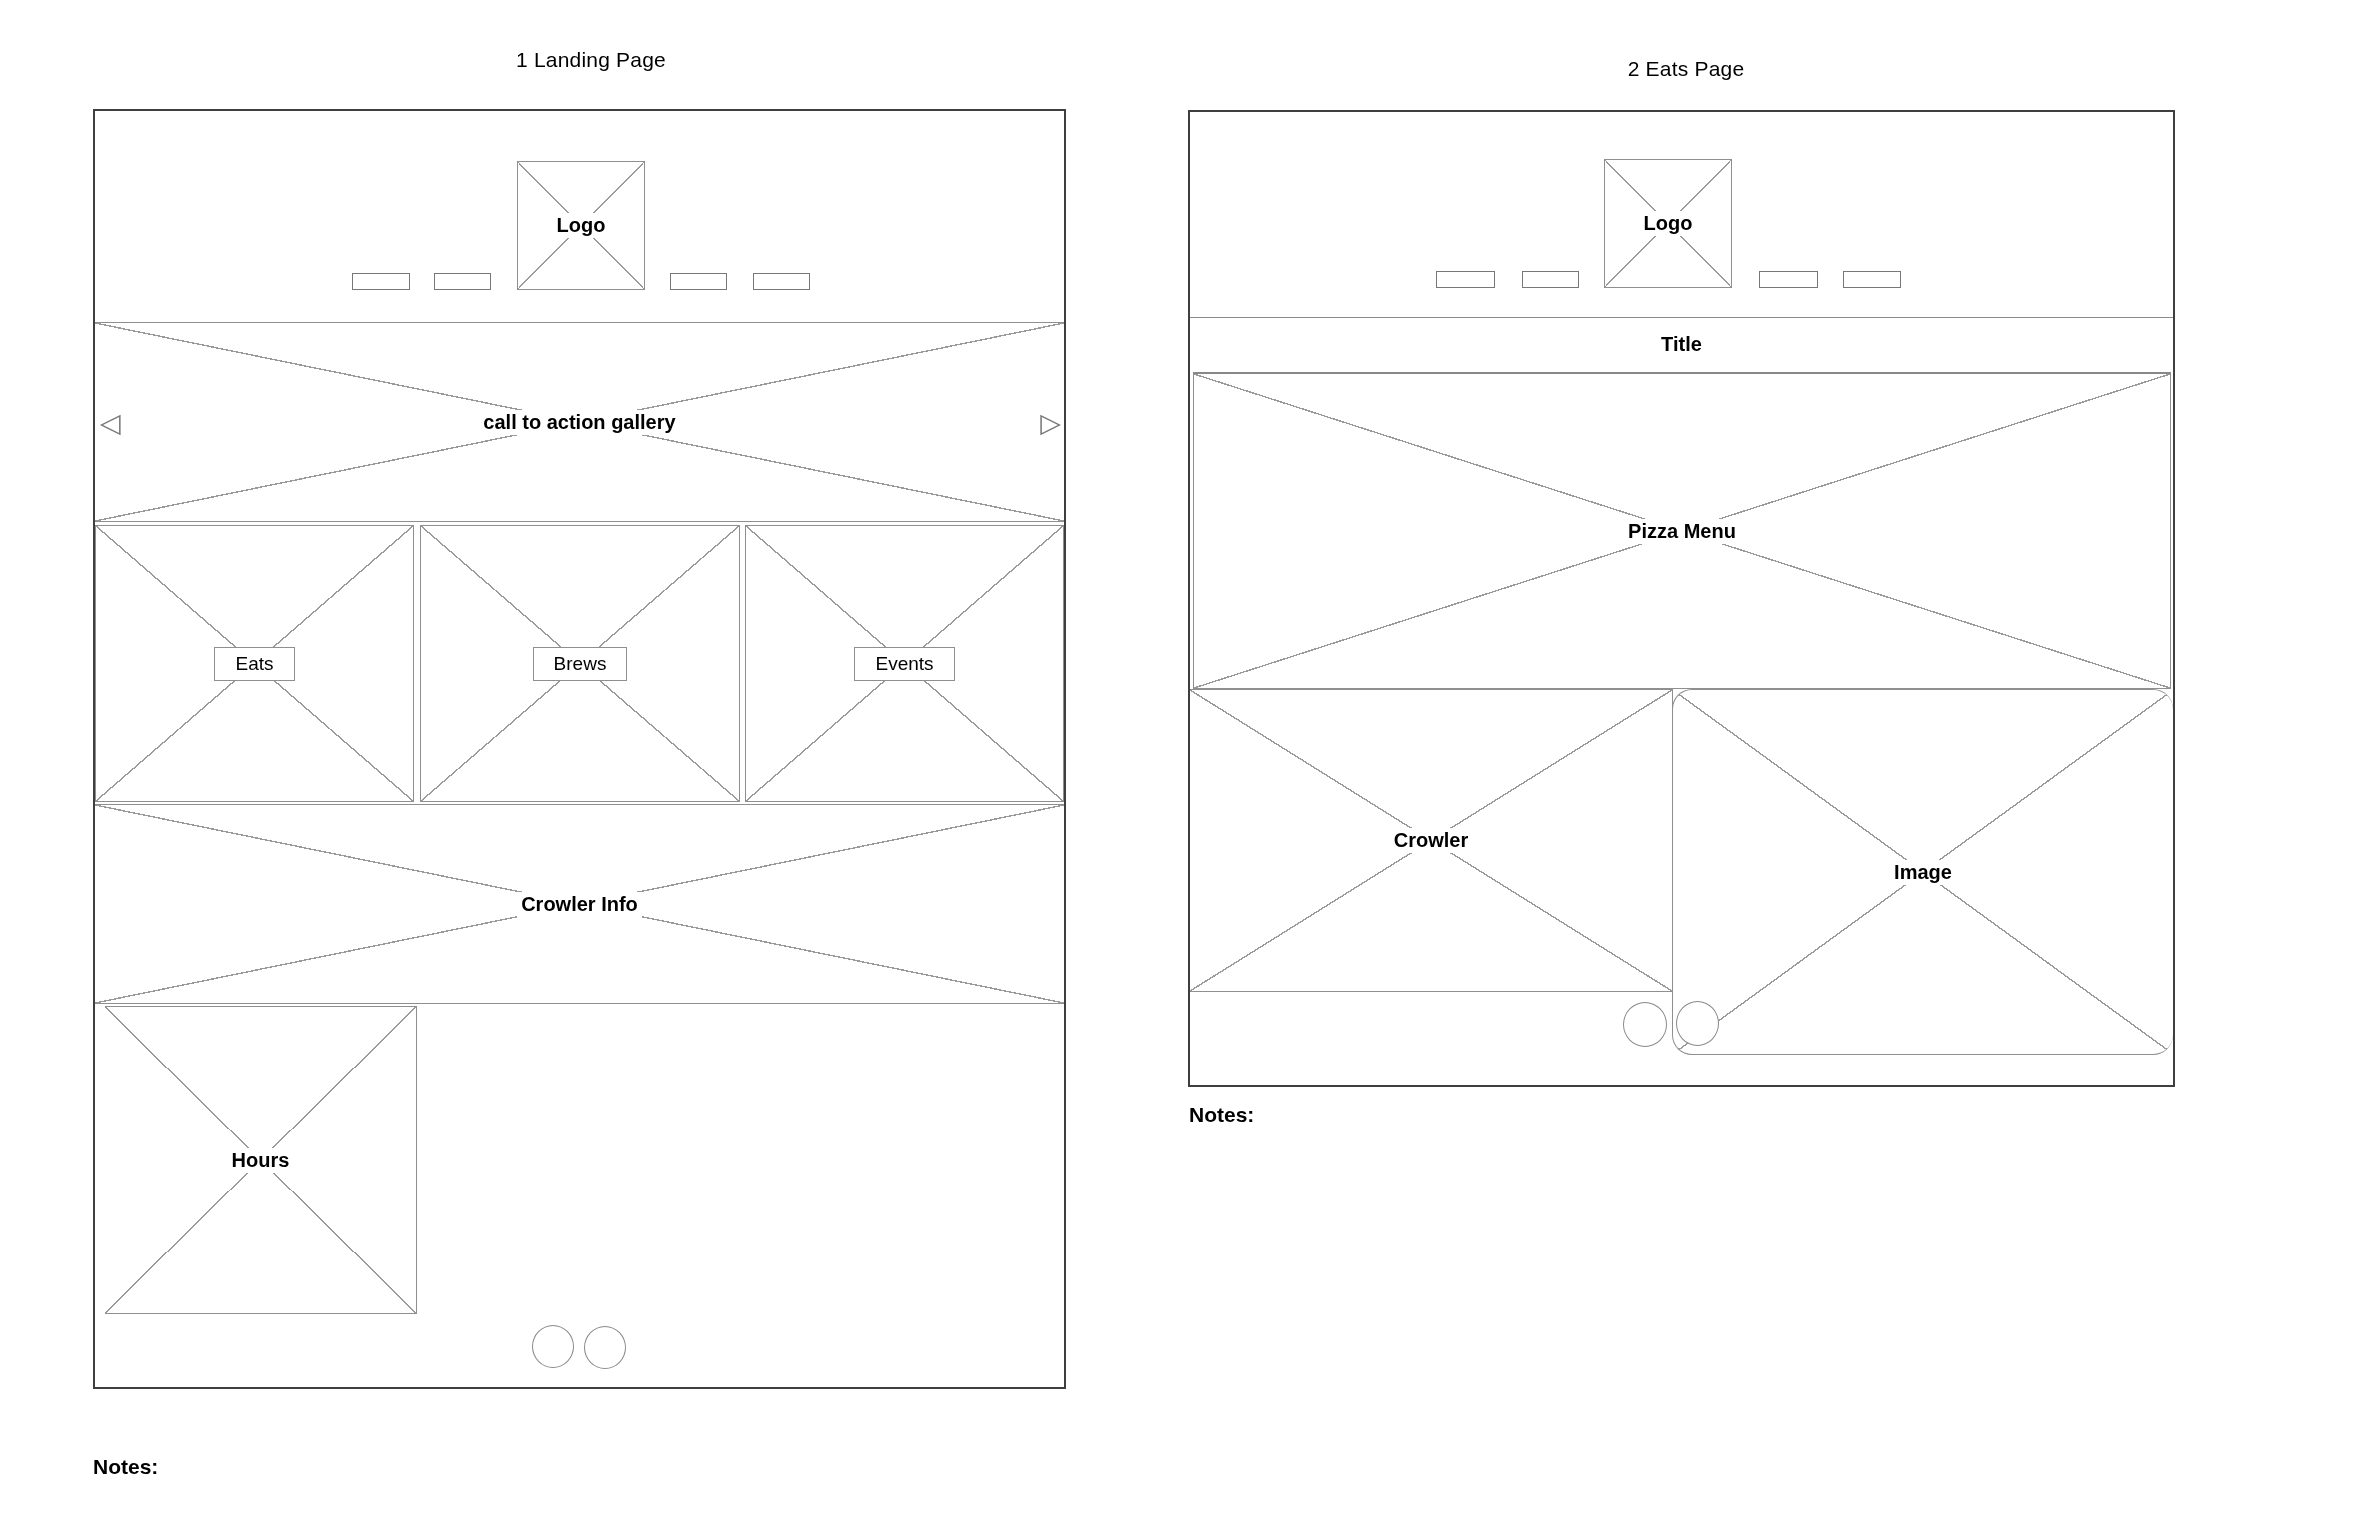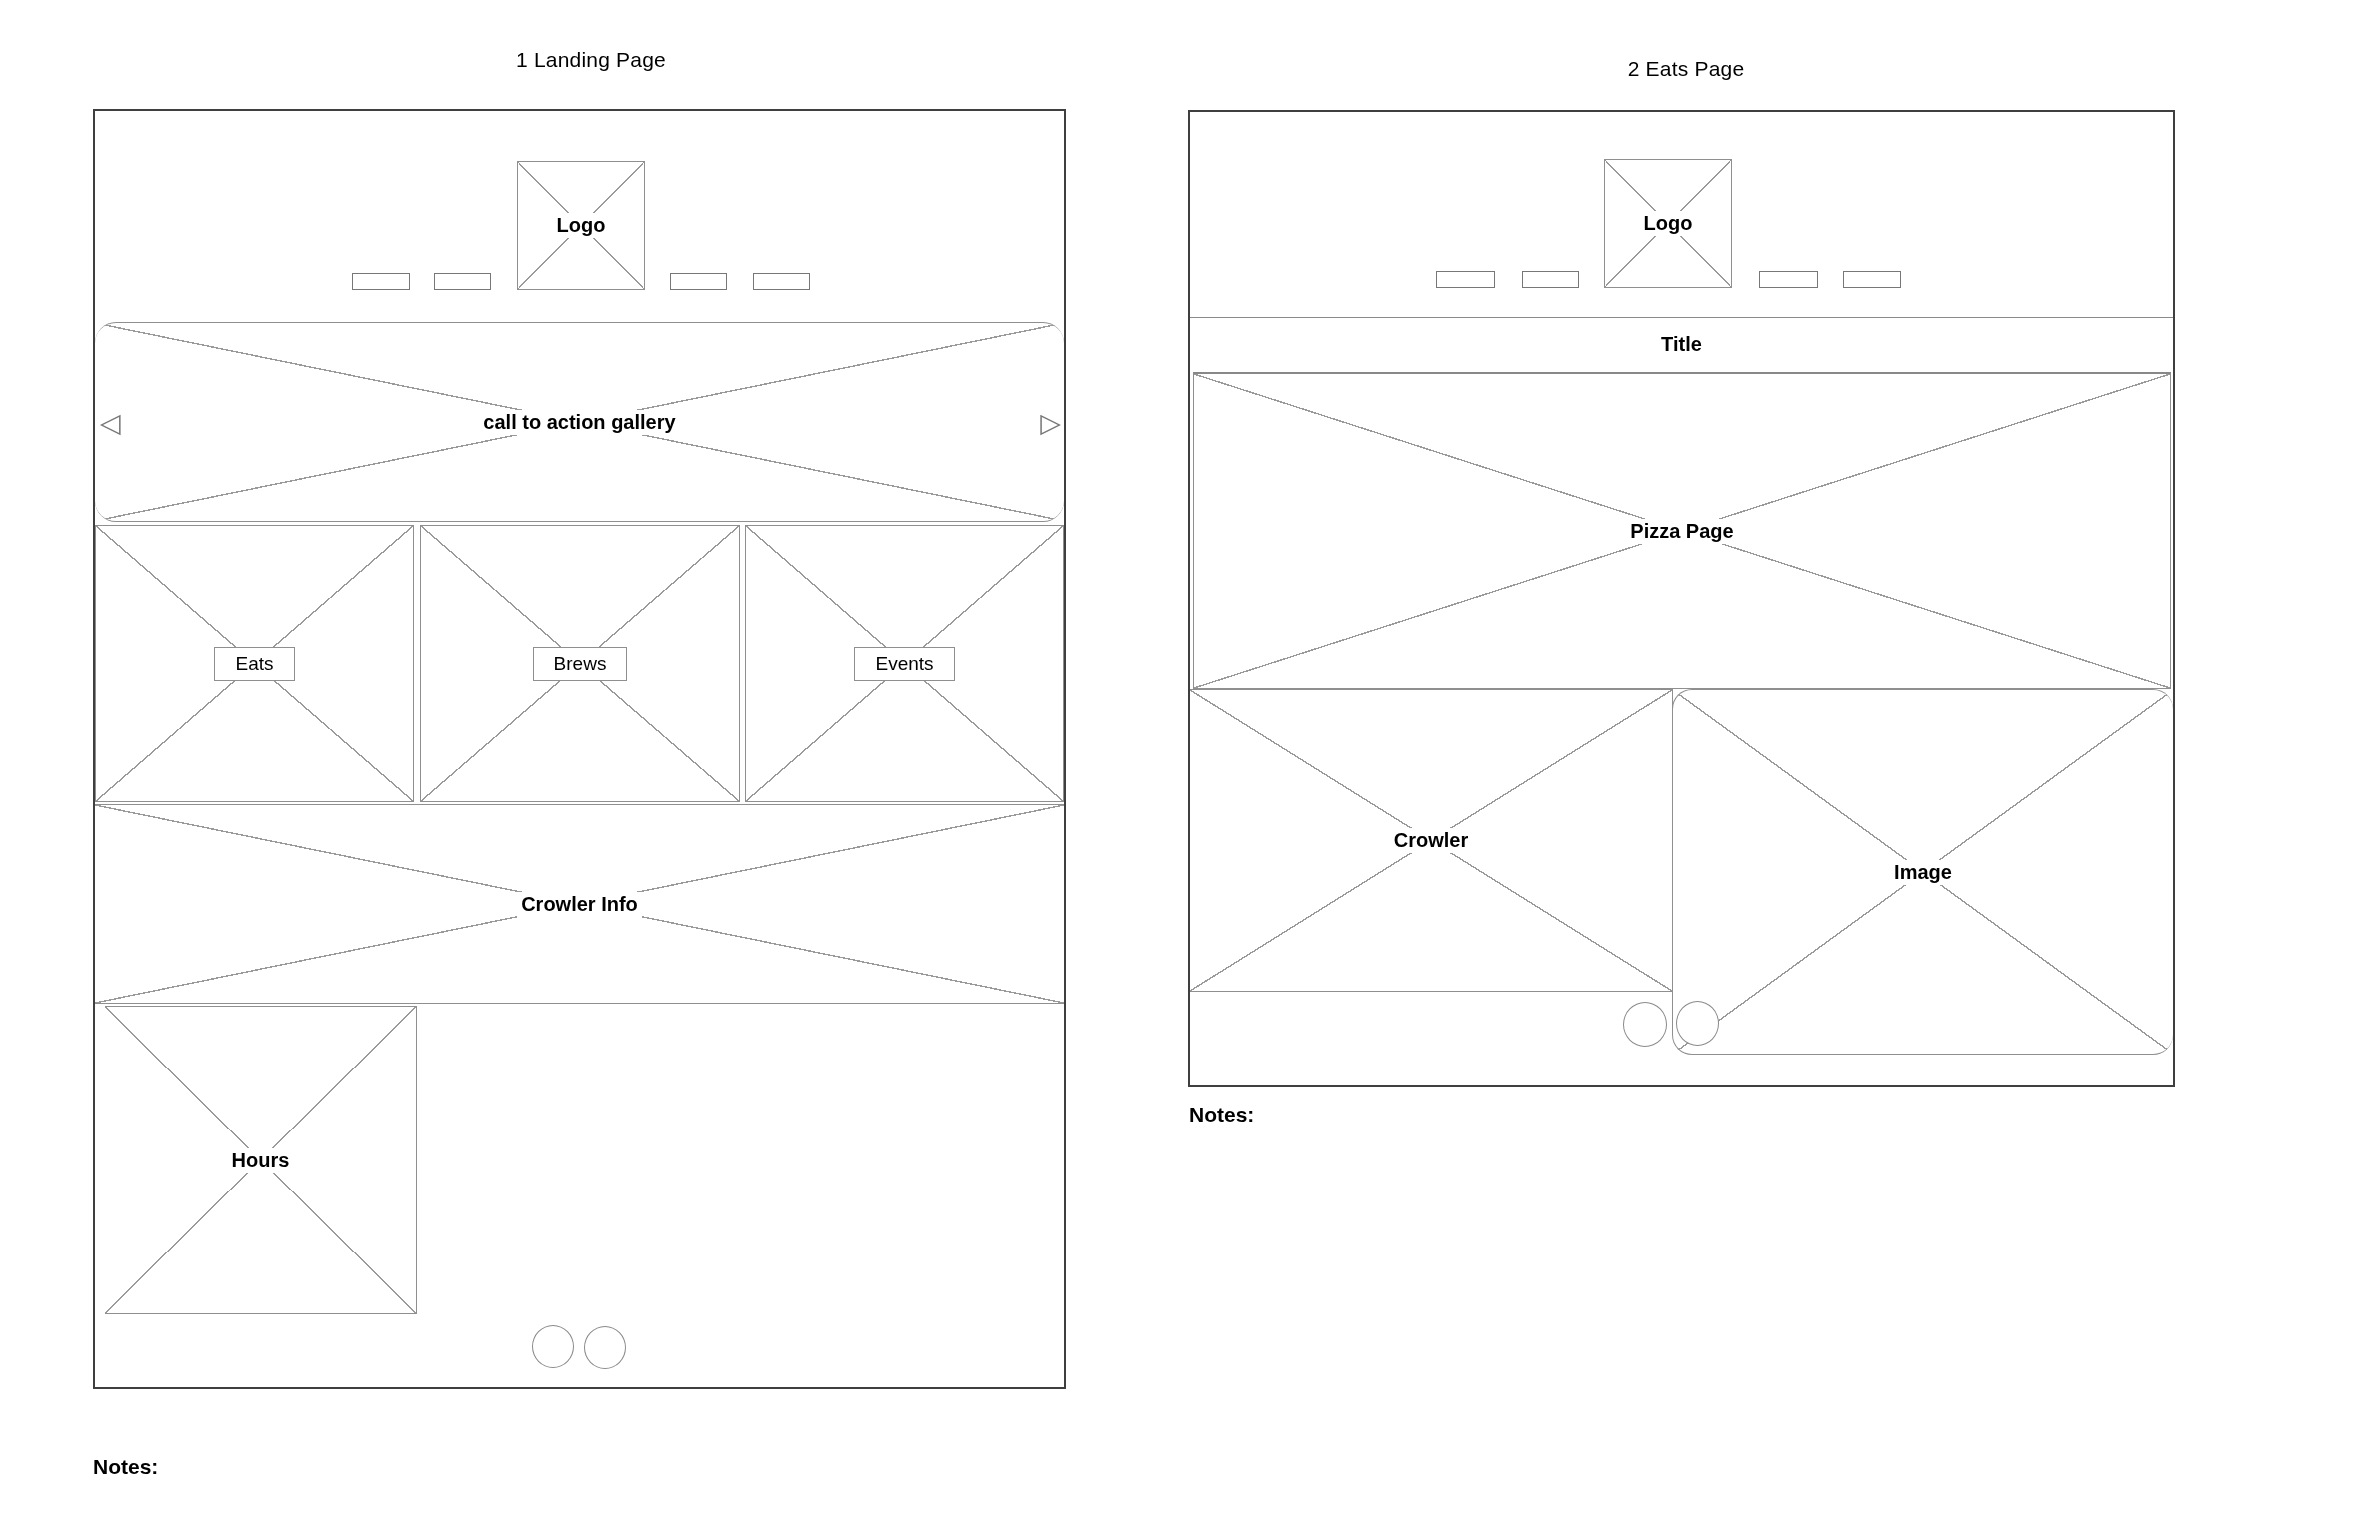--- a/index.html
+++ b/index.html
@@ -52,21 +52,21 @@
   <div class="outer" style="left:93px;top:109px;width:969px;height:1276px;">
 
     <div class="xbox" style="left:422px;top:50px;width:128px;height:129px;">
       <span class="xlabel">Logo</span>
     </div>
     <div class="nav-pill" style="left:257px;top:162px;width:58px;height:17px;"></div>
     <div class="nav-pill" style="left:339px;top:162px;width:57px;height:17px;"></div>
     <div class="nav-pill" style="left:575px;top:162px;width:57px;height:17px;"></div>
     <div class="nav-pill" style="left:658px;top:162px;width:57px;height:17px;"></div>
 
-    <div class="xbox" style="left:0;right:0;top:211px;height:200px;border-left:none;border-right:none;border-radius:21px;">
+    <div class="xbox" style="left:0;right:0;top:211px;height:200px;border-left:none;border-right:none;">
       <span class="xlabel">call to action gallery</span>
     </div>
     <span class="arrow" style="left:5px;top:298px;">◁</span>
     <span class="arrow" style="right:3px;top:298px;">▷</span>
 
     <div class="xbox" style="left:0;top:414px;width:319px;height:277px;">
       <span class="boxed-label">Eats</span>
     </div>
     <div class="xbox" style="left:325px;top:414px;width:320px;height:277px;">
       <span class="boxed-label">Brews</span>
@@ -101,21 +101,21 @@
     <div class="nav-pill" style="left:569px;top:159px;width:59px;height:17px;"></div>
     <div class="nav-pill" style="left:653px;top:159px;width:58px;height:17px;"></div>
 
     <div class="hline" style="top:205px;"></div>
 
     <div class="band" style="top:205px;height:55px;">
       <span class="xlabel" style="background:transparent;">Title</span>
     </div>
 
     <div class="xbox" style="left:3px;top:260px;right:2px;height:317px;border-top:2px solid #888;">
-      <span class="xlabel">Pizza Page</span>
+      <span class="xlabel">Pizza Menu</span>
     </div>
 
     <div class="xbox" style="left:0;top:577px;width:483px;height:303px;border-left:none;">
       <span class="xlabel">Crowler</span>
     </div>
     <div class="xbox" style="left:482px;top:577px;right:0;height:366px;border-right:none;border-radius:20px;">
       <span class="xlabel">Image</span>
     </div>
 
     <div class="circle" style="left:433px;top:890px;width:44px;height:45px;"></div>

